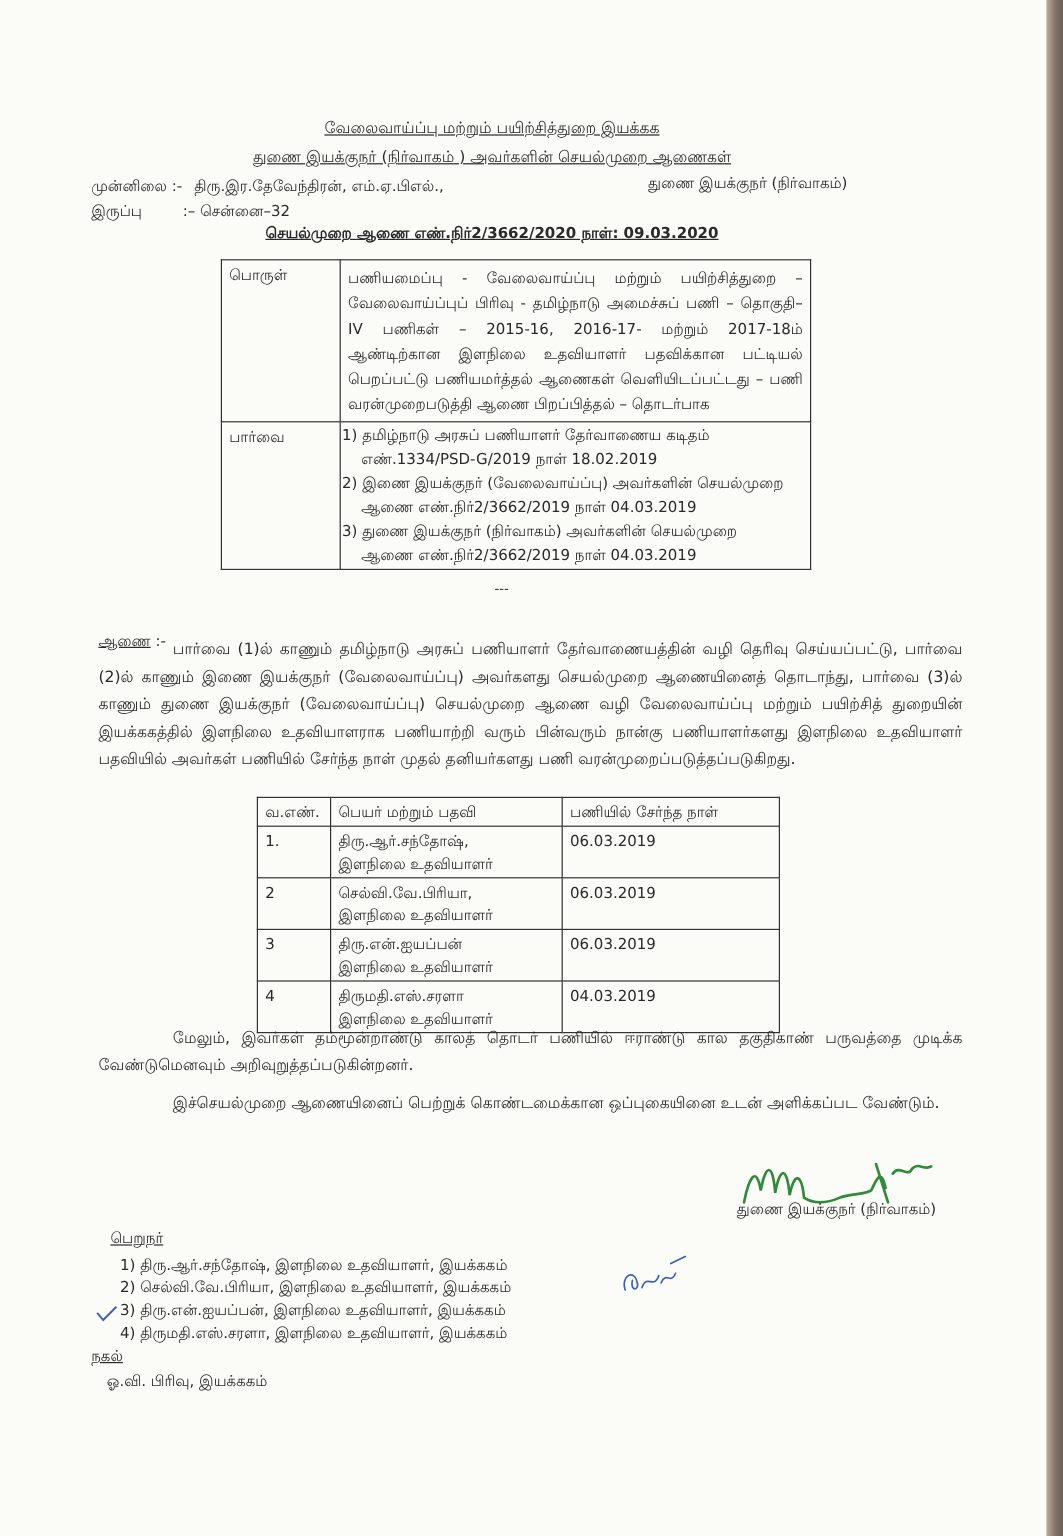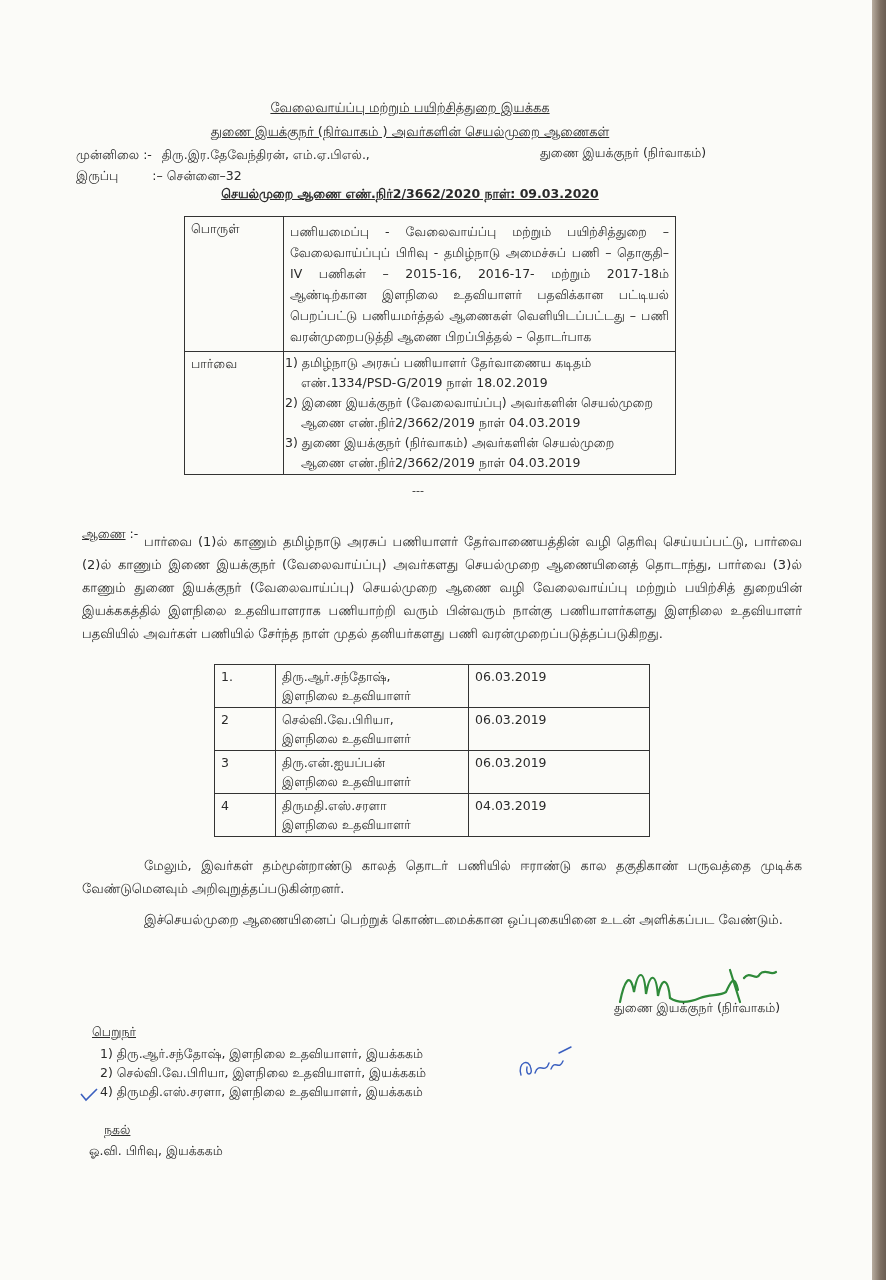--- a/index.html
+++ b/index.html
@@ -88,20 +88,25 @@
 
 <div class="abs t13" style="left:82px; top:526px;">
   <span class="u">ஆணை</span><span> :-</span>
 </div>
 <div class="para" style="top:530px;">
   <span class="first">பார்வை (1)ல் காணும் தமிழ்நாடு அரசுப் பணியாளர் தேர்வாணையத்தின் வழி தெரிவு செய்யப்பட்டு, பார்வை (2)ல் காணும் இணை இயக்குநர் (வேலைவாய்ப்பு) அவர்களது செயல்முறை ஆணையினைத் தொடாந்து, பார்வை (3)ல் காணும் துணை இயக்குநர் (வேலைவாய்ப்பு) செயல்முறை ஆணை வழி வேலைவாய்ப்பு மற்றும் பயிற்சித் துறையின் இயக்ககத்தில் இளநிலை உதவியாளராக பணியாற்றி வரும் பின்வரும் நான்கு பணியாளர்களது இளநிலை உதவியாளர் பதவியில் அவர்கள் பணியில் சேர்ந்த நாள் முதல் தனியர்களது பணி வரன்முறைப்படுத்தப்படுகிறது.</span>
 </div>
 
 <table id="order-table">
   <tbody>
+      <tr>
+    <th class="num">வ.எண்.</th>
+    <th class="name">பெயர் மற்றும் பதவி</th>
+    <th>பணியில் சேர்ந்த நாள்</th>
+  </tr>
   <tr>
     <td class="num">1.</td>
     <td class="name">
       <div>திரு.ஆர்.சந்தோஷ்,</div>
       <div>இளநிலை உதவியாளர்</div>
     </td>
     <td>06.03.2019</td>
   </tr>
   <tr>
     <td class="num">2</td>
@@ -143,19 +148,20 @@
 <div class="abs t13" style="left:614px; top:1000px;">துணை இயக்குநர் (நிர்வாகம்)</div>
 
 <svg class="sig-svg" style="left:515px; top:1045px;" width="60" height="40">
   <path d="M6 30 C 2 18, 14 12, 16 24 C 18 30, 10 32, 12 22 M 20 28 C 24 16, 30 30, 34 18 M 36 24 C 40 14, 44 26, 48 16 M 44 8 L 56 2" fill="none" stroke="#3a5fbf" stroke-width="1.4" stroke-linecap="round"></path>
 </svg>
 
 <div class="abs t13 u" style="left:92px; top:1024px;">பெறுநர்</div>
 <div class="list" style="top:1044px;">
   <div>1) திரு.ஆர்.சந்தோஷ், இளநிலை உதவியாளர், இயக்ககம்</div>
   <div>2) செல்வி.வே.பிரியா, இளநிலை உதவியாளர், இயக்ககம்</div>
+  <div>3) திரு.என்.ஐயப்பன், இளநிலை உதவியாளர், இயக்ககம்</div>
   <div>4) திருமதி.எஸ்.சரளா, இளநிலை உதவியாளர், இயக்ககம்</div>
 </div>
 <svg class="sig-svg" style="left:80px; top:1088px;" width="18" height="14">
   <path d="M1 6 L 6 12 L 17 1" fill="none" stroke="#3a5fbf" stroke-width="1.6"></path>
 </svg>
-<div class="abs t13 u" style="left:104px; top:1122px;">நகல்</div>
+<div class="abs t13 u" style="left:76px; top:1122px;">நகல்</div>
 <div class="abs t13" style="left:89px; top:1143px;">ஓ.வி. பிரிவு, இயக்ககம்</div>
 
 </body></html>

